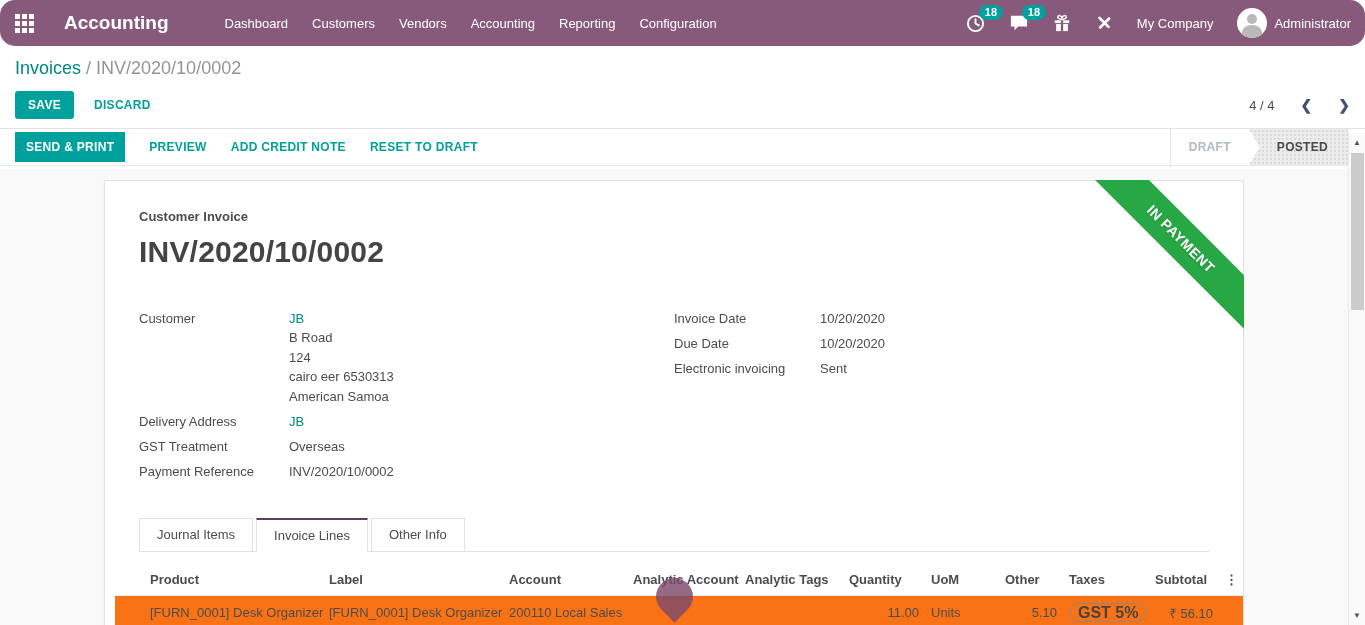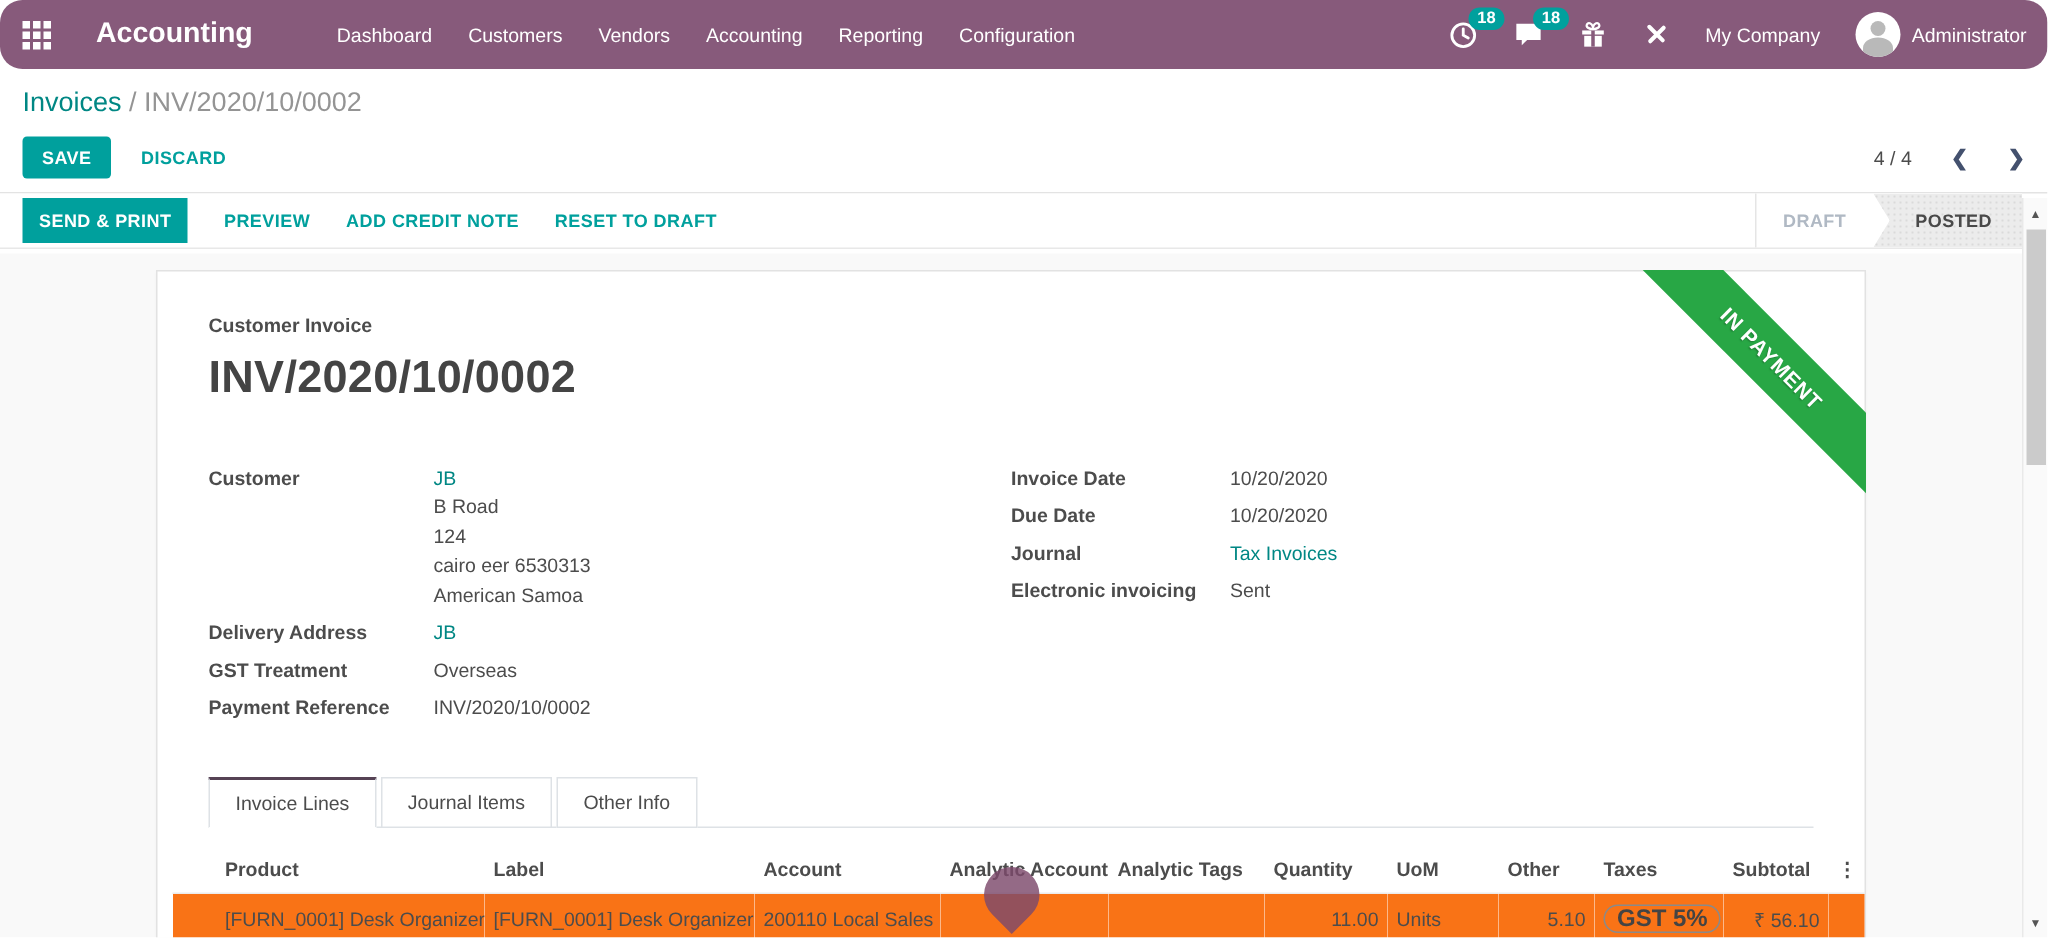--- a/index.html
+++ b/index.html
@@ -65,21 +65,21 @@
             background:#28A745; color:#fff; text-align:center; font-weight:bold; font-size:14px;
             padding:11px 0; letter-spacing:.5px; text-shadow:0 1px 1px rgba(0,0,0,.25); }
 
   .sheet { padding:28px 34px 12px; }
   .doc-type { font-weight:bold; font-size:13px; }
   .doc-title { font-size:30px; color:#444; margin-top:11px; letter-spacing:.2px; }
 
   .fields { display:flex; margin-top:40px; }
   .fgroup { width:50%; }
   .frow { display:flex; margin-bottom:6px; }
-  .flabel { width:150px; flex:none; font-weight:bold; line-height:19px; }
+  .flabel { width:150px; flex:none; font-weight:normal; line-height:19px; }
   .fgroup-right .flabel { width:146px; }
   .fvalue { line-height:19px; }
   .addr-line { line-height:19.5px; }
   .link { color:#008784; cursor:pointer; }
 
   .tabs { display:flex; margin-top:31px; border-bottom:1px solid #dee2e6; }
   .tab { padding:8px 17px; font-size:13px; color:#4c4c4c; background:#fff; cursor:pointer;
          border:1px solid #dee2e6; margin-bottom:-1px; margin-right:3px; }
   .tab-active { border-top:2px solid #564254; border-bottom:1px solid #fff; }
 
@@ -237,33 +237,29 @@
         <div class="fgroup fgroup-right">
           <div class="frow">
             <span class="flabel">Invoice Date</span>
             <span class="fvalue">10/20/2020</span>
           </div>
           <div class="frow">
             <span class="flabel">Due Date</span>
             <span class="fvalue">10/20/2020</span>
           </div>
           <div class="frow">
-            <span class="flabel">Journal</span>
-            <span class="fvalue link">Tax Invoices</span>
-          </div>
-          <div class="frow">
             <span class="flabel">Electronic invoicing</span>
             <span class="fvalue">Sent</span>
           </div>
         </div>
       </div>
 
       <div class="tabs">
+        <span class="tab">Journal Items</span>
         <span class="tab tab-active">Invoice Lines</span>
-        <span class="tab">Journal Items</span>
         <span class="tab">Other Info</span>
       </div>
     </div>
 
     <div class="tablewrap">
       <table class="o-list">
         <colgroup>
           <col style="width:208px">
             <col style="width:180px">
             <col style="width:124px">

